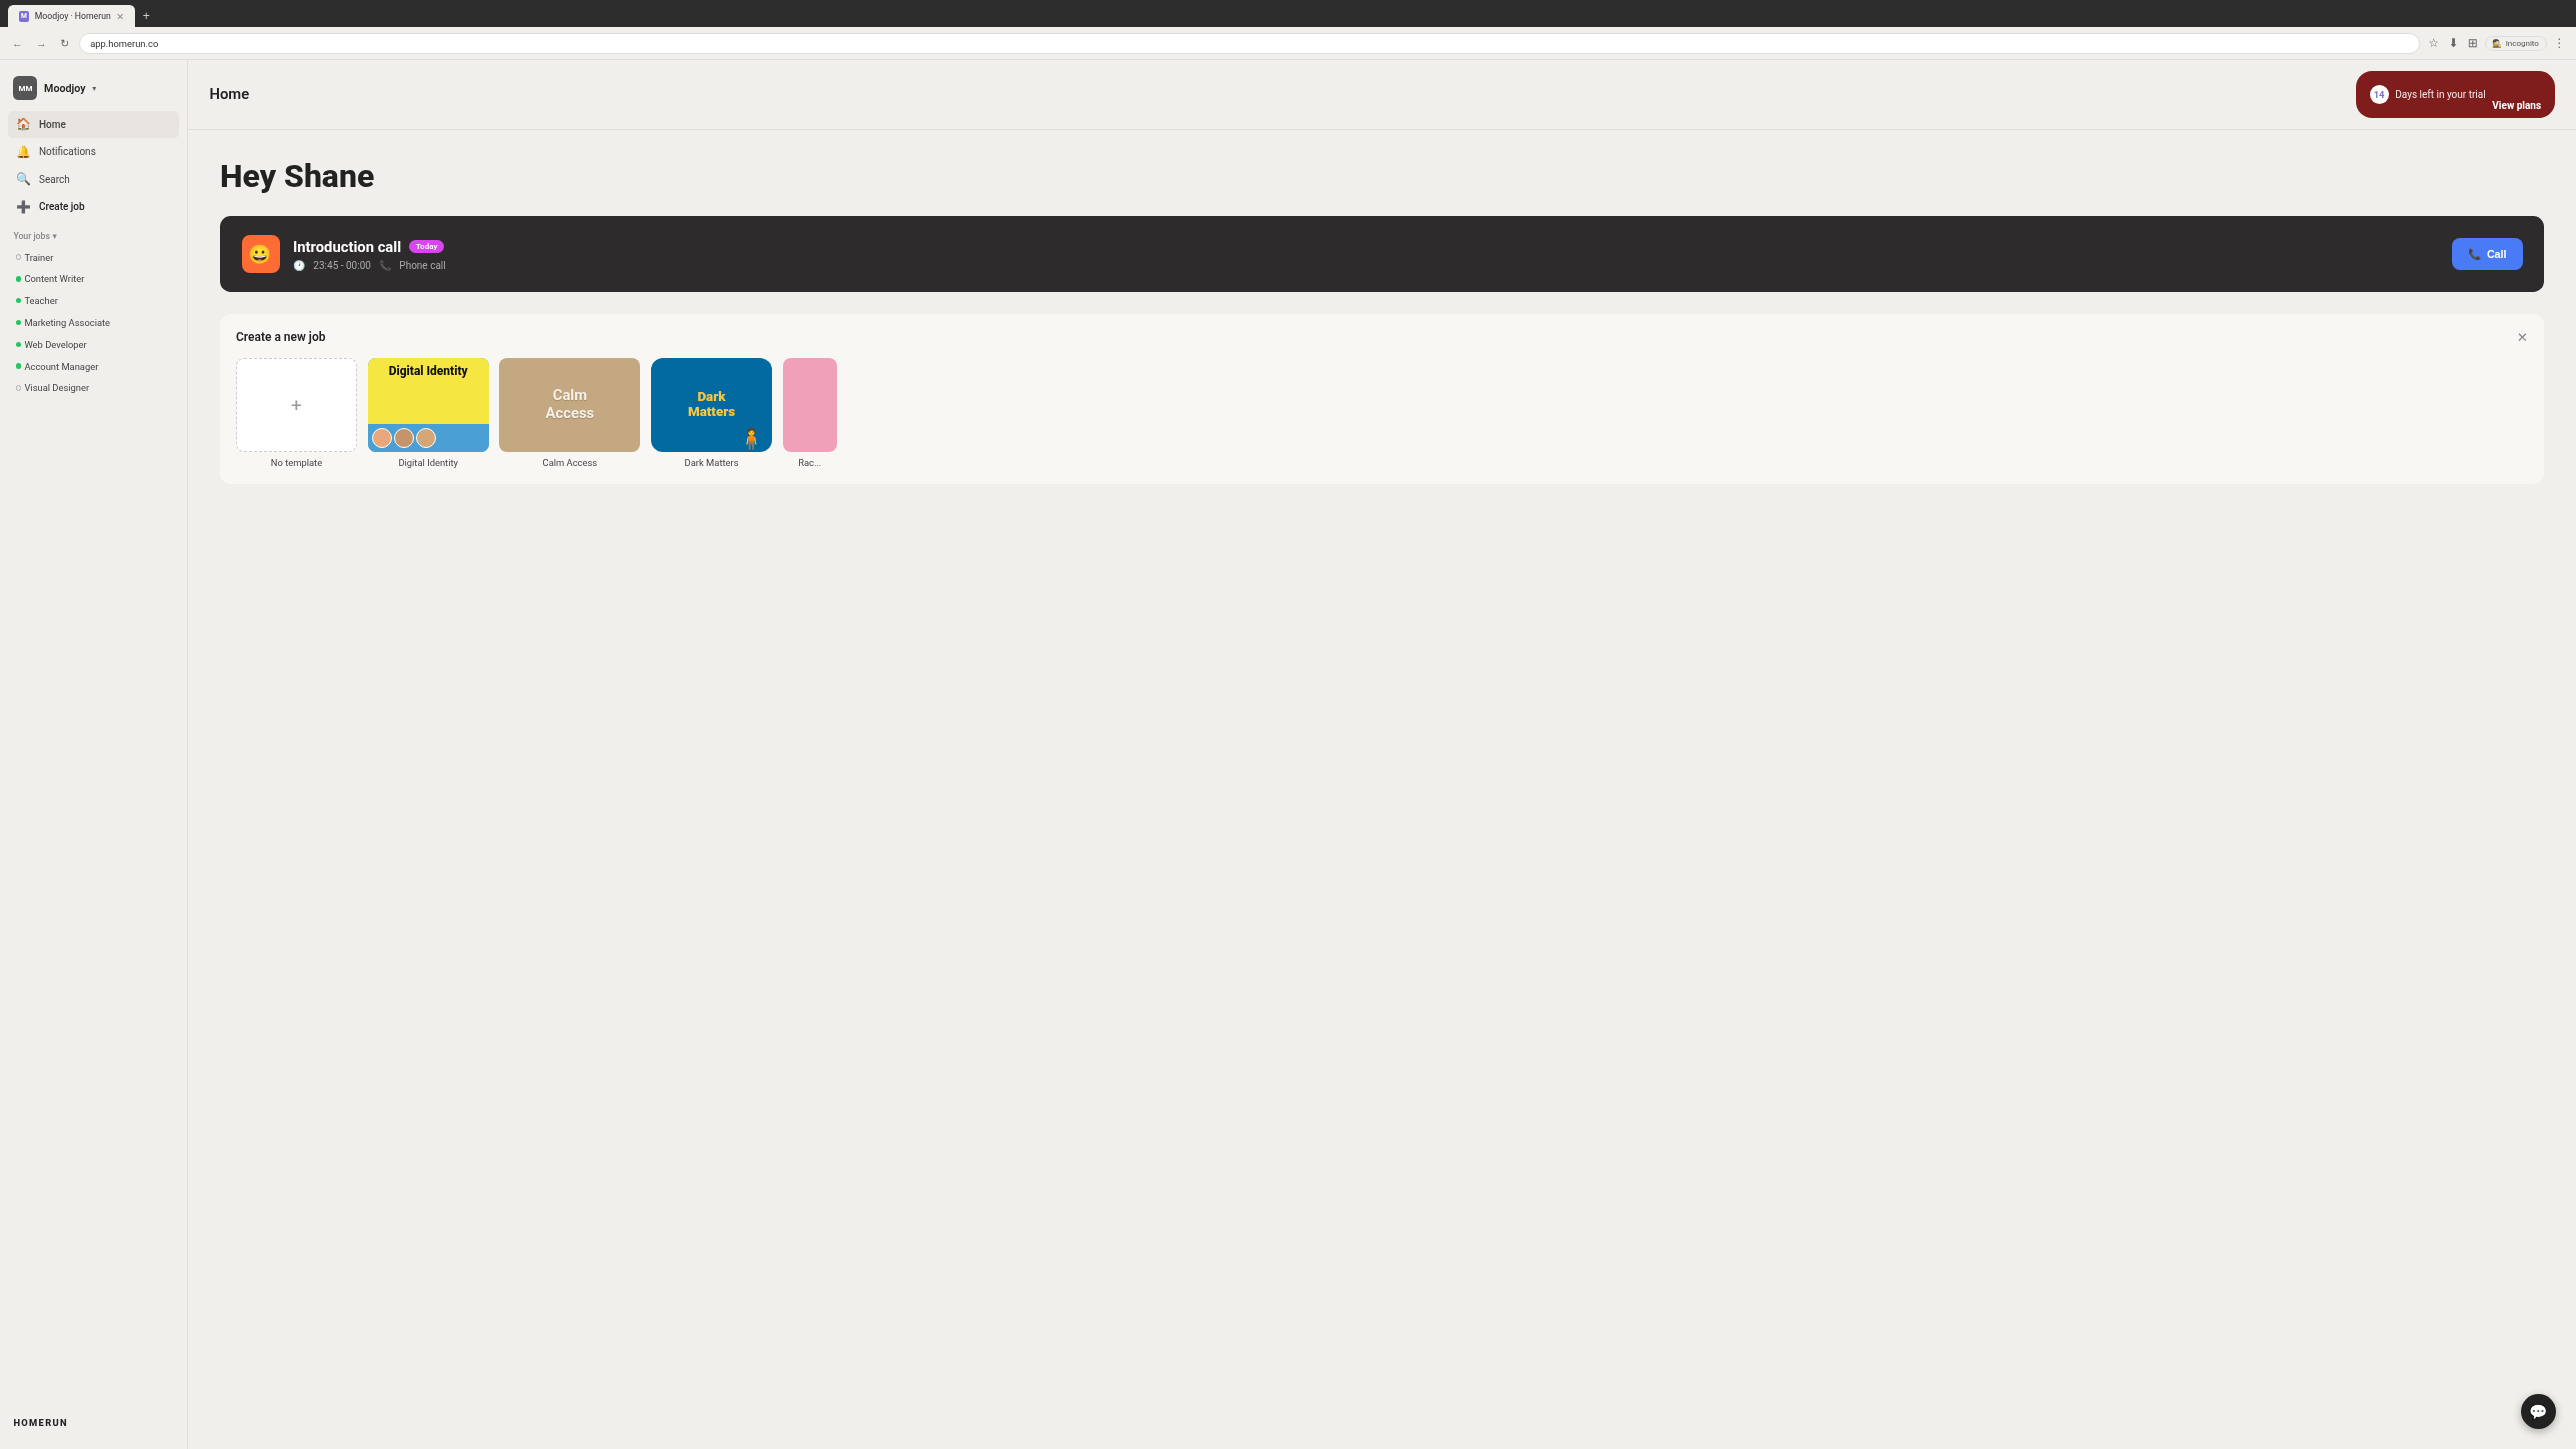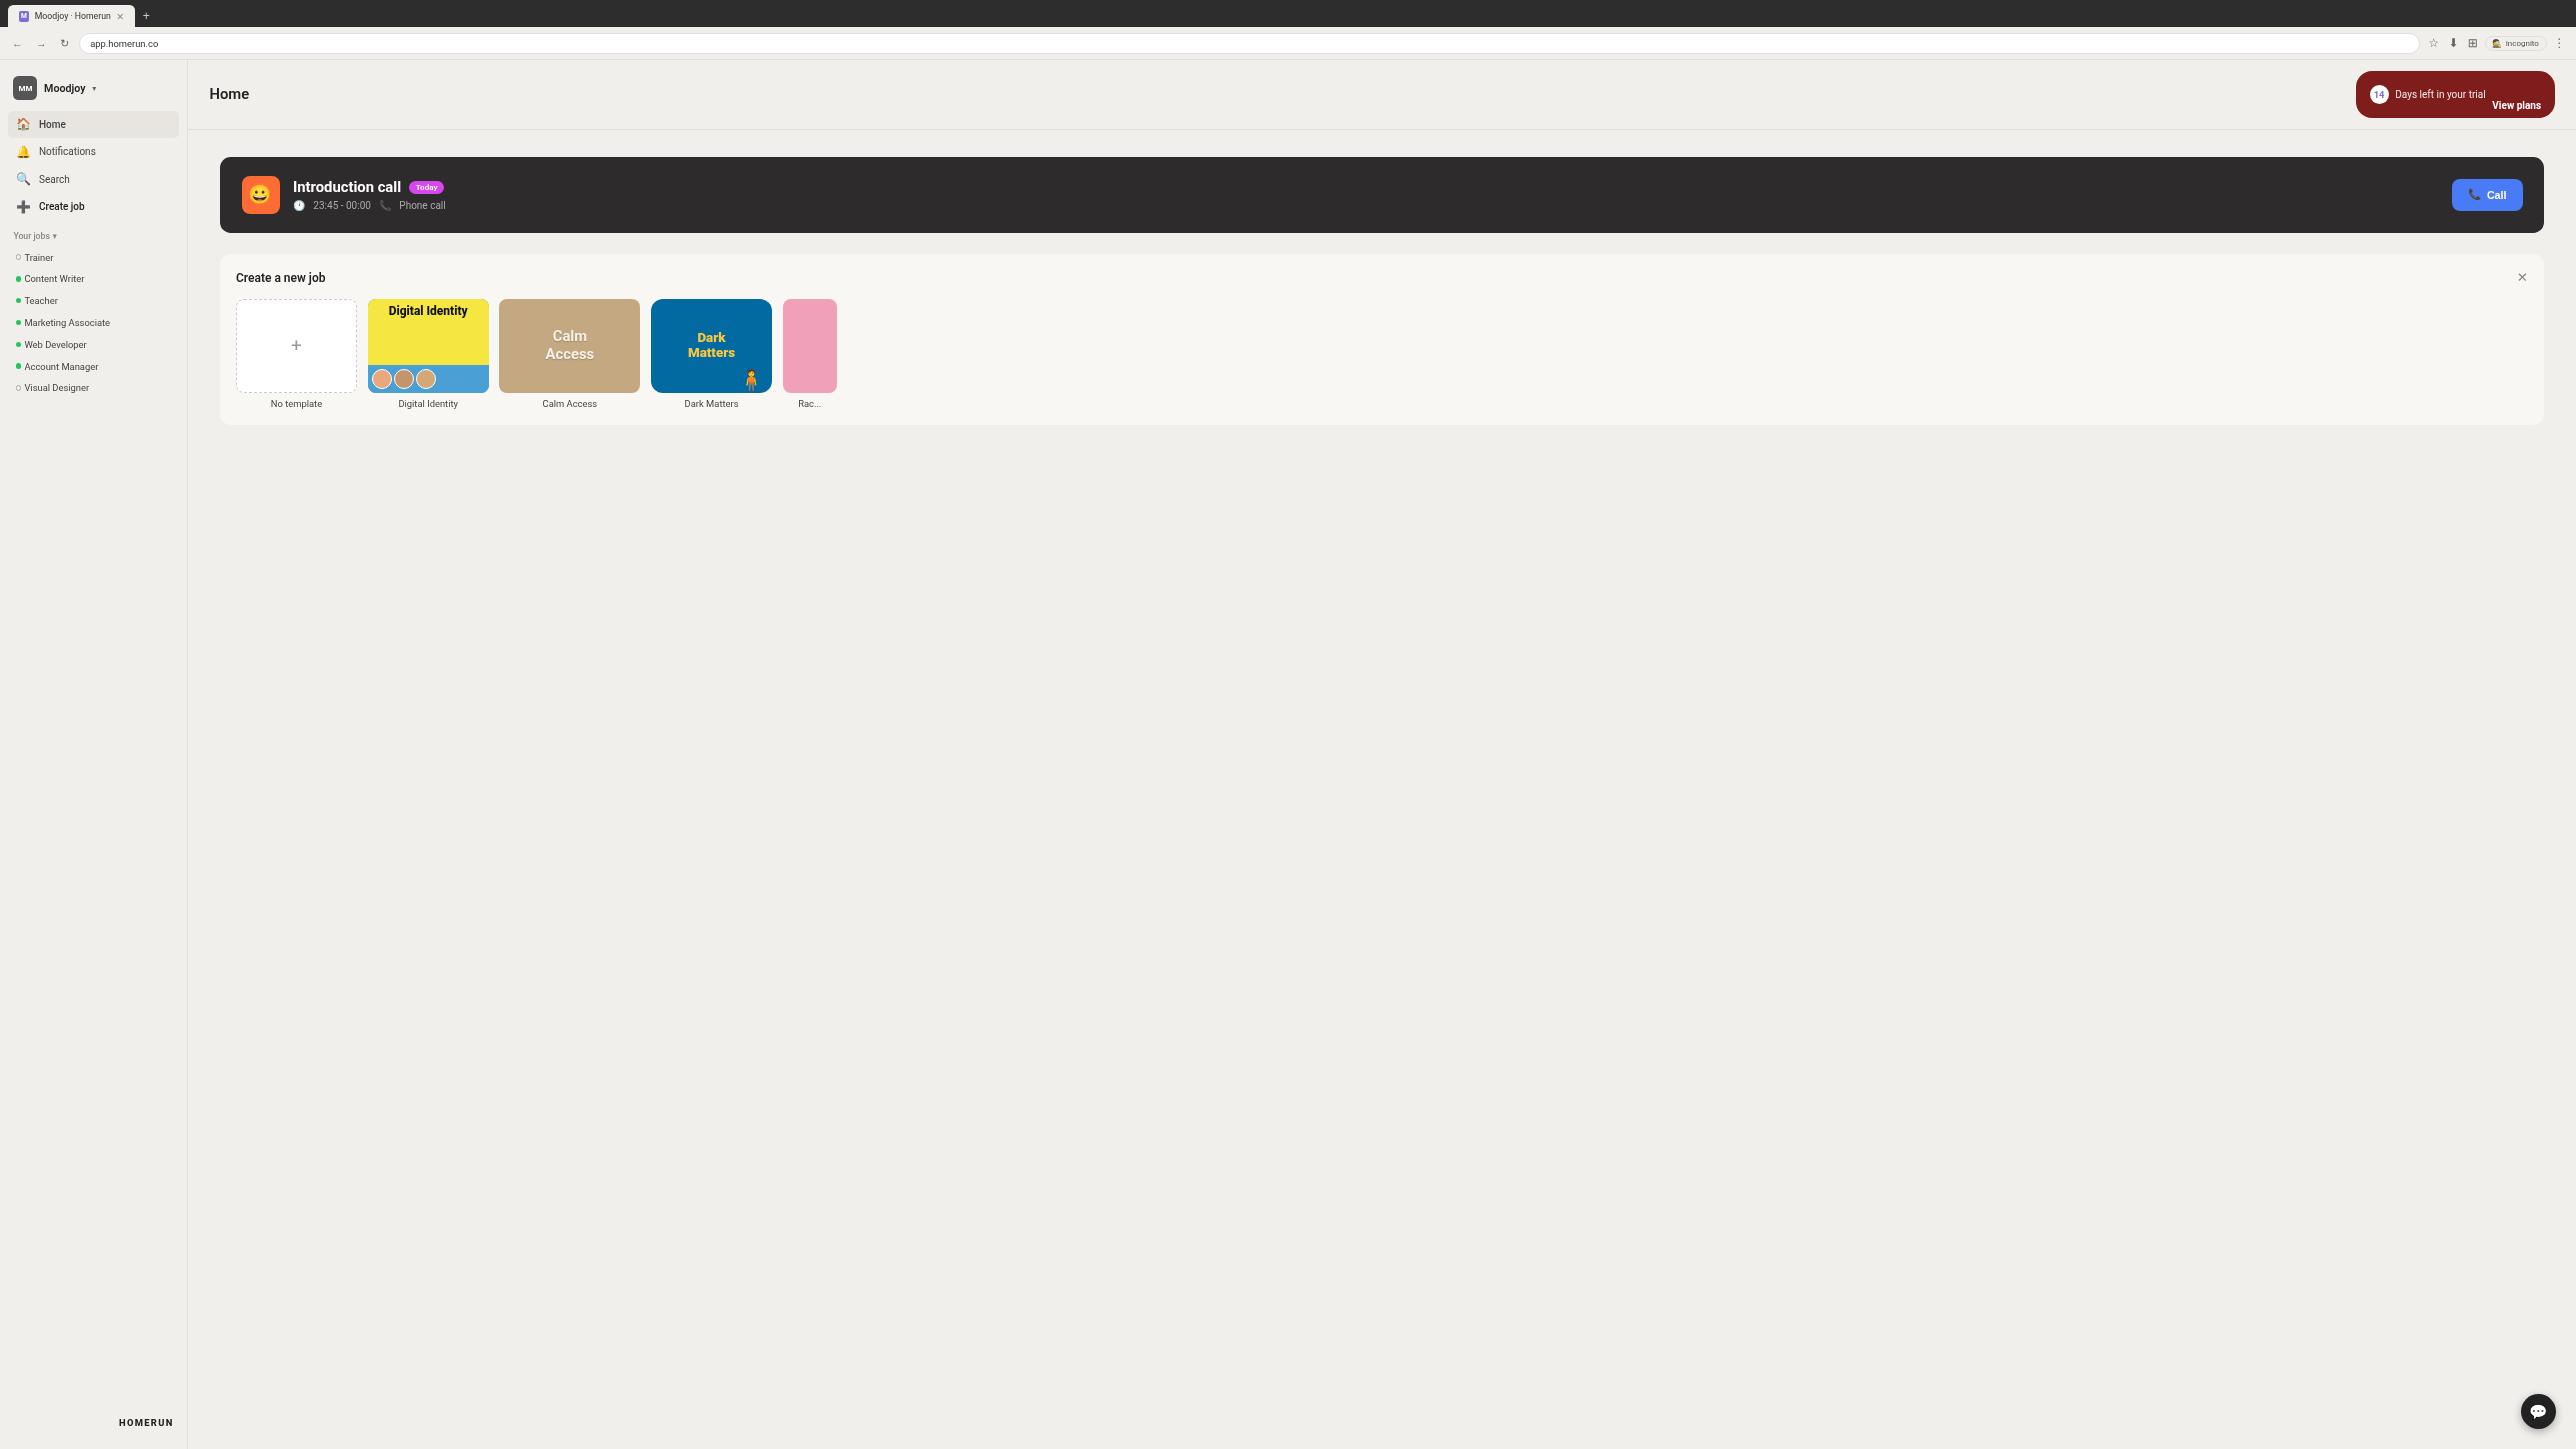--- a/index.html
+++ b/index.html
@@ -17,21 +17,21 @@
     .nav-btn { background: none; border: none; cursor: pointer; color: #666; font-size: 10.7px; padding: 2.7px 4px; border-radius: 2.7px; }
     .address-bar { flex: 1; background: white; border: 0.7px solid #ddd; border-radius: 13.4px; padding: 4px 10.7px; font-size: 9.4px; color: #333; display: flex; align-items: center; gap: 5.4px; }
     .toolbar-actions { display: flex; gap: 4px; align-items: center; }
     .toolbar-icon-btn { background: none; border: none; cursor: pointer; color: #666; font-size: 12px; padding: 2.7px; }
     .incognito-badge { background: #f0efeb; border: 0.7px solid #ddd; border-radius: 8px; padding: 2px 6.7px; font-size: 8px; color: #555; display: flex; align-items: center; gap: 3.4px; }
 
     
     .app-layout { display: flex; flex: 1; overflow: hidden; }
 
     
-    .sidebar { width: 188px; background: #f0efeb; display: flex; flex-direction: column; padding: 10.7px 0; border-right: 0.7px solid #e0deda; flex-shrink: 0; overflow-y: auto; text-align: right; }
+    .sidebar { width: 188px; background: #f0efeb; display: flex; flex-direction: column; padding: 10.7px 0; border-right: 0.7px solid #e0deda; flex-shrink: 0; overflow-y: auto; }
     .sidebar-header { display: flex; align-items: center; gap: 6.7px; padding: 5.4px 13.4px 10.7px; }
     .sidebar-avatar { width: 24px; height: 24px; background: #555; border-radius: 5.4px; display: flex; align-items: center; justify-content: center; color: white; font-size: 8px; font-weight: bold; flex-shrink: 0; }
     .sidebar-company { font-size: 10.7px; font-weight: 600; color: #222; }
     .sidebar-chevron { color: #666; font-size: 8px; }
     .sidebar-nav { padding: 0 8px; }
     .nav-item { display: flex; align-items: center; gap: 8px; padding: 6.7px 8px; border-radius: 5.4px; cursor: pointer; color: #444; font-size: 10px; }
     .nav-item.active { background: #e8e5e0; font-weight: 500; }
     .nav-icon { font-size: 12px; color: #555; flex-shrink: 0; }
     .nav-create { color: #222; font-weight: 500; }
     .sidebar-section { padding: 10.7px 13.4px 5.4px; }
@@ -210,20 +210,21 @@
     <div class="main-header">
       <h1 class="main-title">Home</h1>
       <div class="trial-badge">
         <div class="trial-number">14</div>
         <span class="trial-text">Days left in your trial</span>
         <a class="trial-link">View plans</a>
       </div>
     </div>
 
     <div class="main-scroll">
+      <h2 class="greeting">Hey Shane</h2>
 
       <div class="interview-card">
         <div class="interview-left">
           <div class="interview-avatar">
             <span>😀</span>
           </div>
           <div class="interview-info">
             <div class="interview-title">
               <span>Introduction call</span>
               <span class="today-badge">Today</span>

